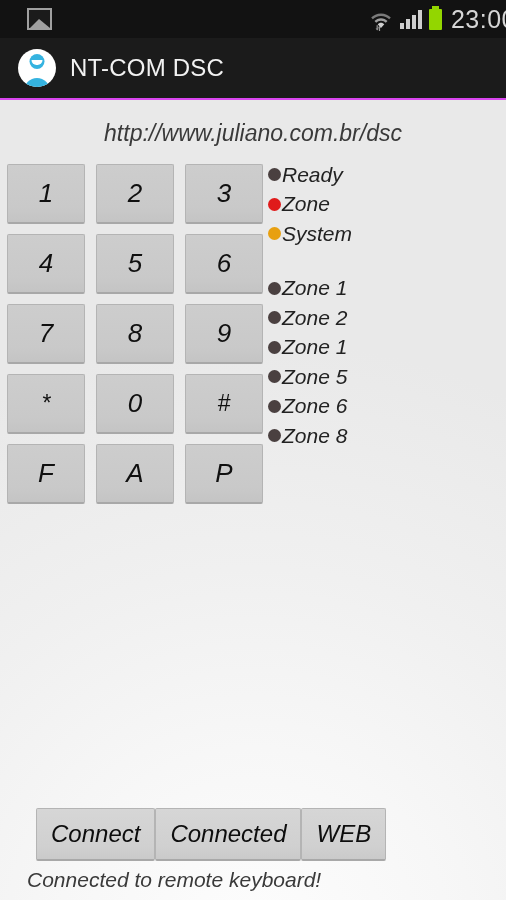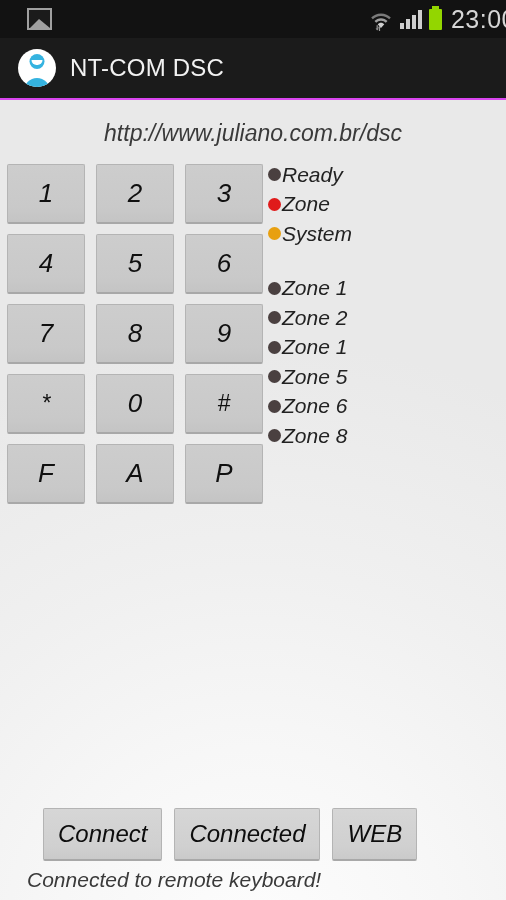--- a/index.html
+++ b/index.html
@@ -200,23 +200,22 @@
     font-size: 21px;
     color: #222222;
     margin-left: 1px;
     white-space: nowrap;
   }
   #zone-group { margin-top: 25px; }
 
   
   #bottom-bar {
     position: absolute;
-    left: 43px; top: 708px;
-    display: flex;
-    gap: 12px;
+    left: 36px; top: 708px;
+    display: flex;
     align-items: flex-start;
   }
   .cmd-btn {
     height: 53px;
     background: linear-gradient(to bottom, #d6d6d6 0%, #d0d0d0 75%, #cacaca 100%);
     border: 1px solid #b4b4b4;
     border-bottom: 2px solid #a8a8a8;
     border-radius: 2px;
     box-sizing: border-box;
     display: flex;

